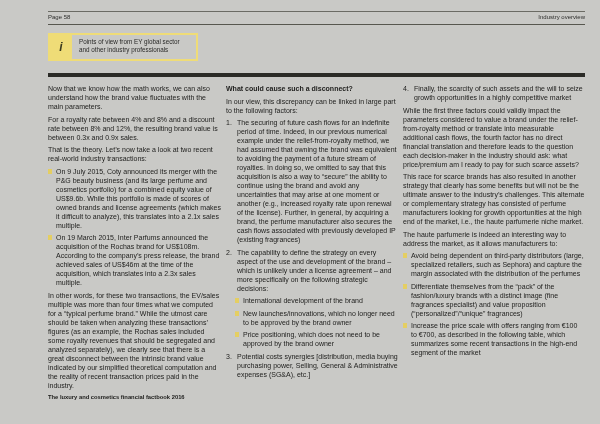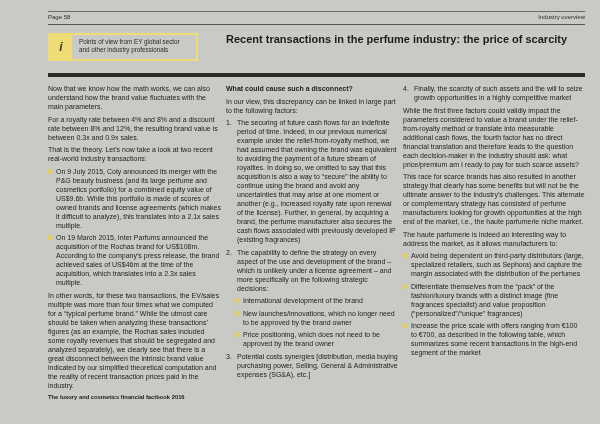--- a/index.html
+++ b/index.html
@@ -63,21 +63,20 @@
   <div class="rule-under"></div>
 
   <div class="badge">
     <div class="badge-icon">i</div>
     <div class="badge-text">
       <span style="display:block">Points of view from EY global sector</span>
       <span style="display:block">and other industry professionals</span>
     </div>
   </div>
 
-  <h1 class="title">Recent transactions in the perfume industry: the price of scarcity</h1>
 
   <div class="thick-bar"></div>
 
   <div class="columns">
 
     <div class="col col-1">
       <p>Now that we know how the math works, we can also understand how the brand value fluctuates with the main parameters.</p>
       <p>For a royalty rate between 4% and 8% and a discount rate between 8% and 12%, the resulting brand value is between 0.3x and 0.9x sales.</p>
       <p>That is the theory. Let’s now take a look at two recent real-world industry transactions:</p>
       <div class="li">

